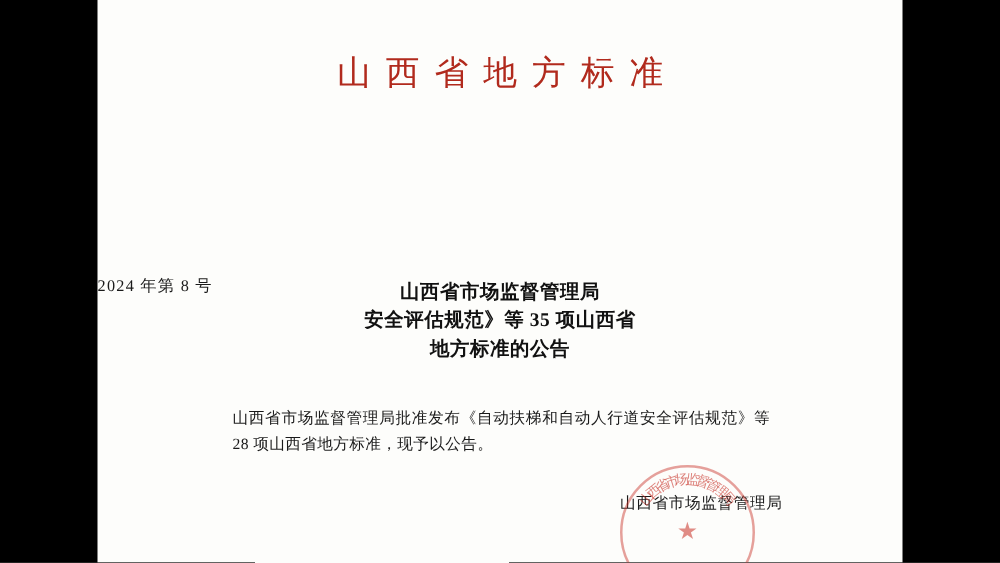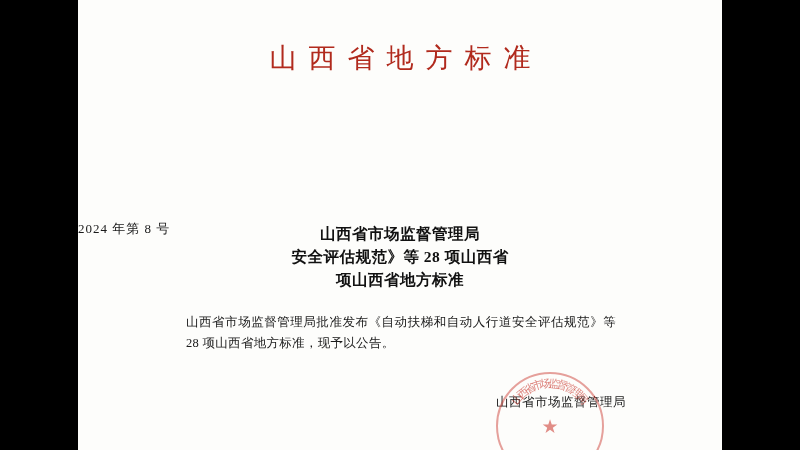--- a/index.html
+++ b/index.html
@@ -96,21 +96,21 @@
     color: #111111;
     font-size: 15.5px;
     font-weight: bold;
     line-height: 23px;
     letter-spacing: 0.5px;
   }
   .headline div { white-space: nowrap; }
 
   .body-text {
     position: absolute;
-    top: 312px;
+    top: 324px;
     left: 108px;
     width: 430px;
     color: #1a1a1a;
     font-size: 12.5px;
     line-height: 21px;
     letter-spacing: 0.3px;
     text-align: justify;
   }
 
   .signature {
@@ -180,22 +180,22 @@
 
   <div class="doc">
     <div class="doc-inner">
 
       <div class="title-main">山西省地方标准</div>
 
       <div class="doc-number">2024 年第 8 号</div>
 
       <div class="headline">
         <div>山西省市场监督管理局</div>
-        <div>安全评估规范》等 28 项山西省</div>
-        <div>项山西省地方标准</div>
+        <div>安全评估规范》等 35 项山西省</div>
+        <div>地方标准的公告</div>
       </div>
 
       <div class="body-text">山西省市场监督管理局批准发布《自动扶梯和自动人行道安全评估规范》等 28 项山西省地方标准，现予以公告。</div>
 
       <div class="signature">
         <div>山西省市场监督管理局</div>
       </div>
 
       <div class="seal">
         <div class="seal-ring-text">

